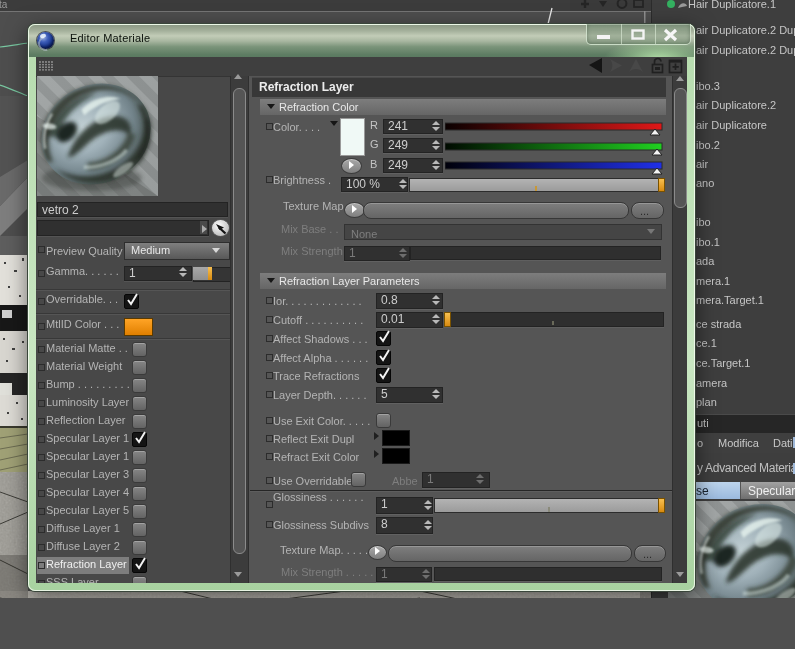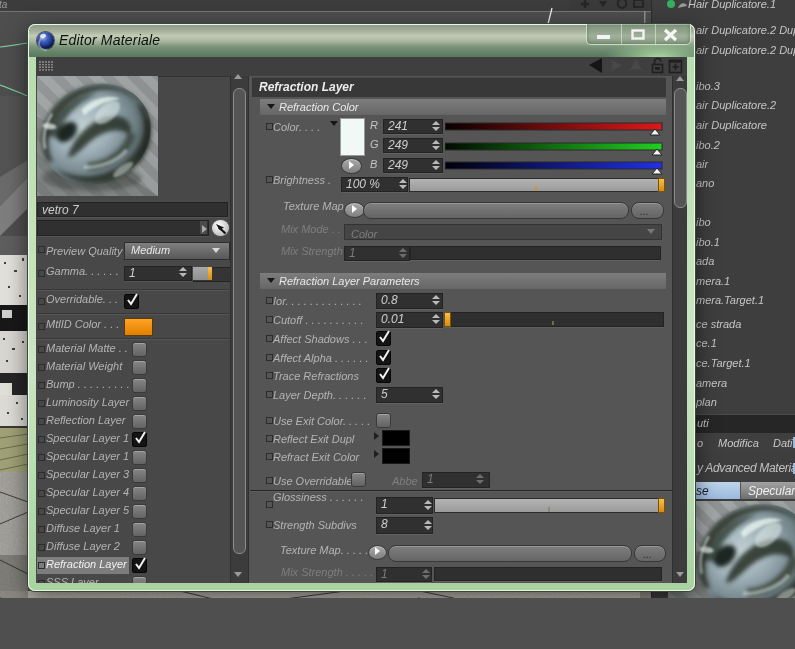--- a/index.html
+++ b/index.html
@@ -1,30 +1,30 @@
 <!DOCTYPE html>
 <html><head><meta charset="utf-8">
 <style>
 html,body{margin:0;padding:0;background:#4f4f4f;}
-#root{position:relative;width:795px;height:598px;overflow:hidden;font-family:"Liberation Sans",sans-serif;font-style:italic;-webkit-font-smoothing:antialiased;}
+#root{position:relative;width:795px;height:598px;overflow:hidden;font-family:"Liberation Sans",sans-serif;-webkit-font-smoothing:antialiased;}
 .abs{position:absolute;}
 
 #win{position:absolute;left:28px;top:24px;width:667px;height:567px;border-radius:7px;
  background:linear-gradient(180deg,#b6dcae 0%,#c9e6c2 60%,#a8d2a0 100%);
  box-shadow:0 0 0 1px #39453a, 0 6px 22px rgba(0,0,0,.55), inset 0 0 0 1px rgba(244,252,240,.85);}
 #titlebar{position:absolute;left:1px;top:1px;right:1px;height:32px;border-radius:6px 6px 0 0;
  background:linear-gradient(180deg,#8d9a86 0%,#a4b09b 18%,#c2ccb7 34%,#a9b7a1 50%,#7b947a 68%,#5e7d63 92%,#5a7a60 100%);overflow:hidden;}
 #titleglow{position:absolute;left:575px;top:14px;width:110px;height:40px;border-radius:50%;
  background:radial-gradient(closest-side,rgba(200,248,185,.8),rgba(190,240,175,.35) 55%,rgba(180,230,170,0) 100%);}
 #mticon{position:absolute;left:9px;top:8px;width:17px;height:17px;border-radius:50%;
  background:radial-gradient(circle at 38% 32%,#9db1e0 0%,#3c5cb8 30%,#16338a 62%,#071847 100%);
  box-shadow:0 0 0 1px rgba(20,20,40,.65), inset -1px -2px 3px rgba(0,0,20,.5);}
 #mticon:after{content:"";position:absolute;left:3px;top:2px;width:6px;height:4px;border-radius:50%;background:rgba(240,248,255,.85);transform:rotate(-20deg);}
 #mticon:before{content:"";position:absolute;left:1px;top:4px;width:11px;height:11px;border-radius:50%;border:2px solid rgba(185,195,205,.55);border-top-color:transparent;border-right-color:transparent;transform:rotate(30deg);}
-#title{position:absolute;left:31px;top:8px;font-size:14px;color:#0c120c;letter-spacing:.2px;}
+#title{position:absolute;left:42px;top:8px;font-size:11px;color:#0c120c;letter-spacing:.2px;}
 
 #btns{position:absolute;left:558px;top:0;width:103px;height:20px;display:flex;
  border:1px solid rgba(225,240,220,.75);border-top:none;border-radius:0 0 5px 5px;
  background:linear-gradient(180deg,rgba(125,150,125,.45),rgba(95,120,95,.35));box-shadow:inset 0 0 4px rgba(40,60,40,.4);}
 .wbtn{flex:1;position:relative;border-right:1px solid rgba(225,240,220,.6);}
 .wbtn:last-child{border-right:none;}
 
 #client{position:absolute;left:8px;top:33px;width:651px;height:526px;background:#484848;overflow:hidden;}
 #toolbar{position:absolute;left:0;top:0;width:651px;height:19px;background:#3f3f3f;border-bottom:1px solid #343434;}
 
@@ -301,21 +301,21 @@
    </defs>
    <rect width="121" height="120" fill="url(#diag)"></rect>
    <rect width="121" height="120" fill="url(#stripebg)" opacity=".35"></rect>
    <path d="M0 120 L121 120 L0 40 Z" fill="#50544f" opacity=".35"></path>
    <ellipse cx="55" cy="102" rx="50" ry="13" fill="#232624" opacity=".35" filter="url(#soft)"></ellipse>
    <g transform="translate(59,58) rotate(-27)">
             <use href="#knot"></use>
           </g>
   </svg>
   <div class="field" style="left:1px;top:145px;width:189px;height:13px;"></div>
-  <div class="fieldtx" style="left:6px;top:146px;">vetro 7</div>
+  <div class="fieldtx" style="left:6px;top:146px;">vetro 2</div>
   <div class="field" style="left:1px;top:163px;width:170px;height:14px;"></div>
   <div class="abs" style="left:164px;top:164px;width:7px;height:13px;background:#4a4a4a;"></div>
   <div class="tri-rt" style="left:166px;top:168px;border-left-color:#aaa;"></div>
   <div class="circbtn" style="left:175px;top:162px;width:17px;height:16px;border-radius:50%;background:radial-gradient(circle at 40% 35%,#fdfdfd,#c2c2c2 70%,#9a9a9a);border:1px solid #555;"></div>
   <svg class="abs" style="left:178px;top:165px" width="13" height="13">
           <path d="M2 2 L10 5.5 L5.5 8 Z" fill="#141414"></path>
           <path d="M5 5.5 L11.5 11.5" stroke="#141414" stroke-width="2.2"></path>
         </svg>
   <div class="psq" style="left:2px;top:189px;"></div>
   <div class="lbl" style="left:10px;top:188px;">Preview Quality</div>
@@ -463,23 +463,23 @@
   <div class="abs" style="left:499px;top:129px;width:2px;height:5px;background:#c89838;"></div>
   <div class="otick" style="left:622px;top:121px;"></div>
   <div class="lbl" style="left:247px;top:143px;color:#b4b4b4;">Texture Map</div>
   <div class="circbtn" style="left:308px;top:145px;"></div>
   <svg class="abs" style="left:313px;top:147px" width="10" height="10">
             <path d="M3 1 L8 5 L3 9 Z" fill="#fff"></path>
           </svg>
   <div class="pill" style="left:327px;top:145px;width:264px;"></div>
   <div class="pill" style="left:595px;top:145px;width:31px;"></div>
   <div class="lbl" style="left:604px;top:148px;color:#2c2c2c;">...</div>
-  <div class="lbl" style="left:245px;top:166px;color:#7e7e7e;">Mix Mode . .</div>
+  <div class="lbl" style="left:245px;top:166px;color:#7e7e7e;">Mix Base . .</div>
   <div class="abs" style="left:308px;top:167px;width:316px;height:14px;background:#454545;border:1px solid #333;"></div>
-  <div class="lbl" style="left:315px;top:171px;color:#7e7e7e;">Color</div>
+  <div class="lbl" style="left:315px;top:171px;color:#7e7e7e;">None</div>
   <div class="tri-dn" style="left:611px;top:172px;border-top-color:#777;"></div>
   <div class="lbl" style="left:245px;top:188px;color:#7e7e7e;">Mix Strength . . . .</div>
   <div class="field" style="left:308px;top:189px;width:64px;height:13px;"></div>
   <div class="fieldtx" style="left:313px;top:189px;color:#7a7a7a;">1</div>
   <div class="spin spup" style="left:363px;top:191px;border-bottom-color:#6e6e6e;"></div>
   <div class="spin spdn" style="left:363px;top:197px;border-top-color:#6e6e6e;"></div>
   <div class="slider-d" style="left:374px;top:189px;width:249px;"></div>
   <div class="subhead" style="left:224px;top:216px;width:406px;"></div>
   <div class="tri-dn" style="left:231px;top:221px;"></div>
   <div class="lbl" style="left:243px;top:218px;color:#e8e8e8;">Refraction Layer Parameters</div>
@@ -545,21 +545,21 @@
   <div class="psq" style="left:230px;top:444px;"></div>
   <div class="lbl" style="left:237px;top:434px;color:#b4b4b4;">Glossiness . . . . . .</div>
   <div class="field" style="left:340px;top:440px;width:55px;height:15px;"></div>
   <div class="fieldtx" style="left:345px;top:440px;color:#cdcdcd;">1</div>
   <div class="spin spup" style="left:388px;top:443px;border-bottom-color:#b9b9b9;"></div>
   <div class="spin spdn" style="left:388px;top:449px;border-top-color:#b9b9b9;"></div>
   <div class="slider-l" style="left:398px;top:441px;width:228px;height:13px;"></div>
   <div class="abs" style="left:512px;top:450px;width:2px;height:5px;background:#8a8a7a;"></div>
   <div class="otick" style="left:622px;top:441px;height:13px;"></div>
   <div class="psq" style="left:230px;top:464px;"></div>
-  <div class="lbl" style="left:237px;top:462px;color:#b4b4b4;">Strength Subdivs</div>
+  <div class="lbl" style="left:237px;top:462px;color:#b4b4b4;">Glossiness Subdivs</div>
   <div class="field" style="left:340px;top:460px;width:55px;height:15px;"></div>
   <div class="fieldtx" style="left:345px;top:460px;color:#cdcdcd;">8</div>
   <div class="spin spup" style="left:388px;top:463px;border-bottom-color:#b9b9b9;"></div>
   <div class="spin spdn" style="left:388px;top:469px;border-top-color:#b9b9b9;"></div>
   <div class="lbl" style="left:244px;top:487px;color:#b4b4b4;">Texture Map. . . . .</div>
   <div class="circbtn" style="left:332px;top:488px;width:17px;height:13px;"></div>
   <svg class="abs" style="left:336px;top:489px" width="10" height="10">
             <path d="M3 1 L8 5 L3 9 Z" fill="#fff"></path>
           </svg>
   <div class="pill" style="left:352px;top:488px;width:242px;"></div>

